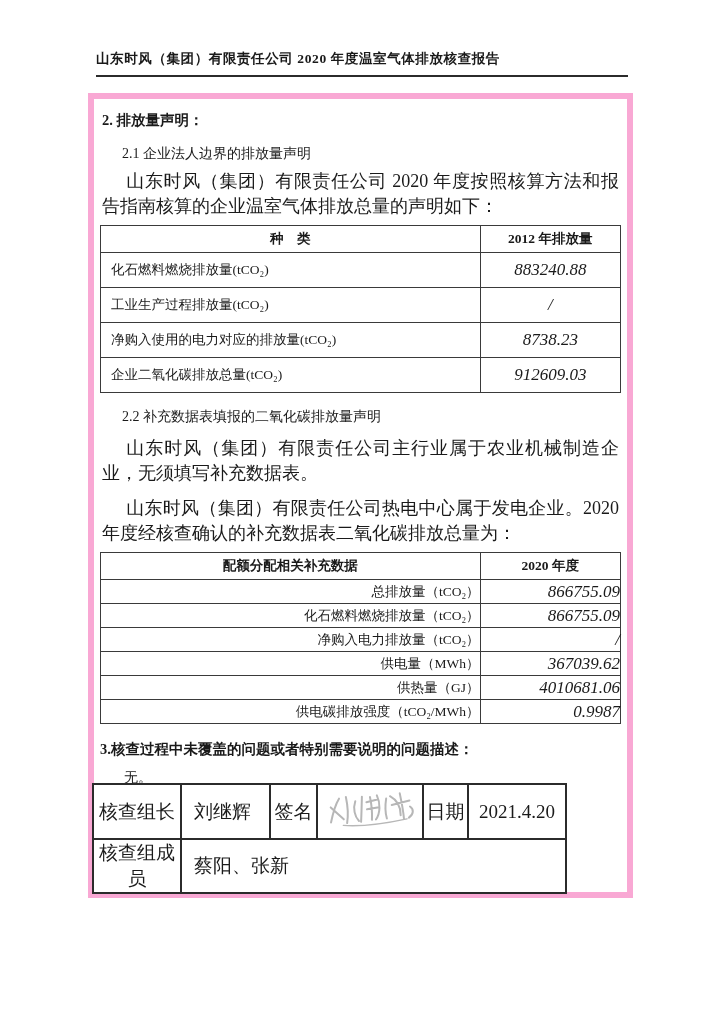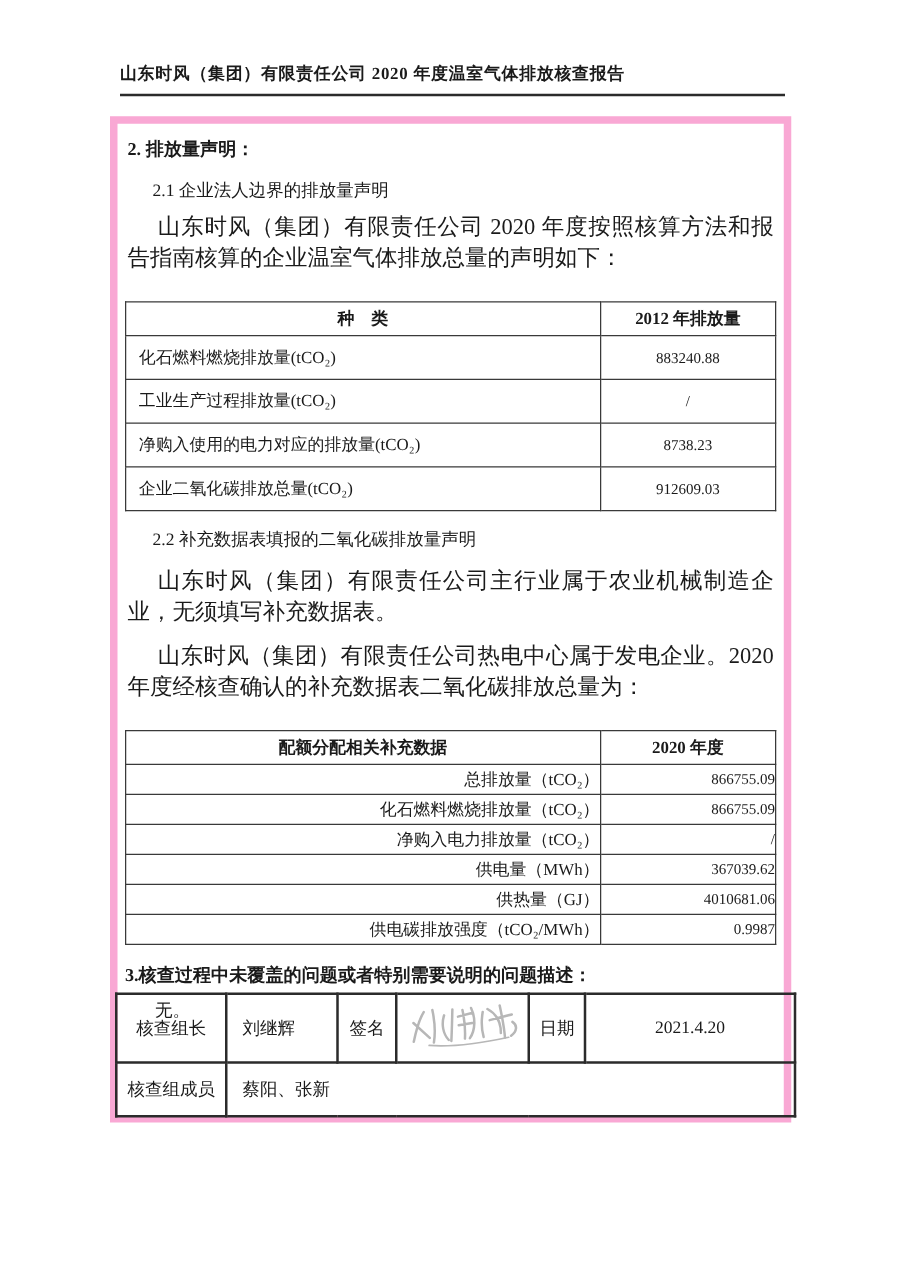--- a/index.html
+++ b/index.html
@@ -20,37 +20,37 @@
     border:6px solid #f9a8d4; box-sizing:border-box;
     padding:10px 6px 0 6px;
   }
   .h-main { font-size:14.5px; font-weight:bold; margin:2px 0 0 2px; line-height:18px; }
   .sub-heading { font-size:14px; margin:15px 0 0 22px; line-height:19px; }
   .para { font-size:18px; line-height:25px; text-indent:1.35em; margin:6px 2px 0 2px; text-align:justify; }
   .para.gap { margin-top:10px; }
 
   table.data-table {
     width:100%; border-collapse:collapse; font-size:13.5px;
-    margin-top:22px; table-layout:fixed;
+    margin-top:6px; table-layout:fixed;
   }
   table.data-table th, table.data-table td { border:1px solid #3a3a3a; padding:0; }
   table.data-table th { font-weight:bold; text-align:center; }
   .t1 th { height:26px; }
   .t1 td { height:34px; }
   .t2 th { height:26px; }
   .t2 td { height:23px;text-align:right; }
   .label-cell { text-align:left; padding-left:10px !important; }
-  .value-cell { text-align:center; font-size:12px; }
+  .value-cell { text-align:center; font-size:17px;font-style:italic; }
 
   .h-sec3 { font-size:14.5px; font-weight:bold; margin:15px 0 0 0; line-height:20px; }
   .none-text { font-size:14px; margin:9px 0 0 24px; line-height:19px; }
 
   table.signoff {
     position:absolute; left:-2px; bottom:-2px;
-    width:545px; border-collapse:collapse; font-size:14px;
+    width:475px; border-collapse:collapse; font-size:19px;
     table-layout:fixed;
   }
   table.signoff td { border:2px solid #2b2b2b; padding:0; }
   .so-r1 td { height:53px; }
   .so-r2 td { height:41px; }
   .so-center { text-align:center; }
   .so-left { text-align:left; padding-left:12px !important; }
   .sig-cell { text-align:center; vertical-align:middle; }
   .sig-svg { transform:rotate(-5deg); opacity:0.75; }
 </style>

